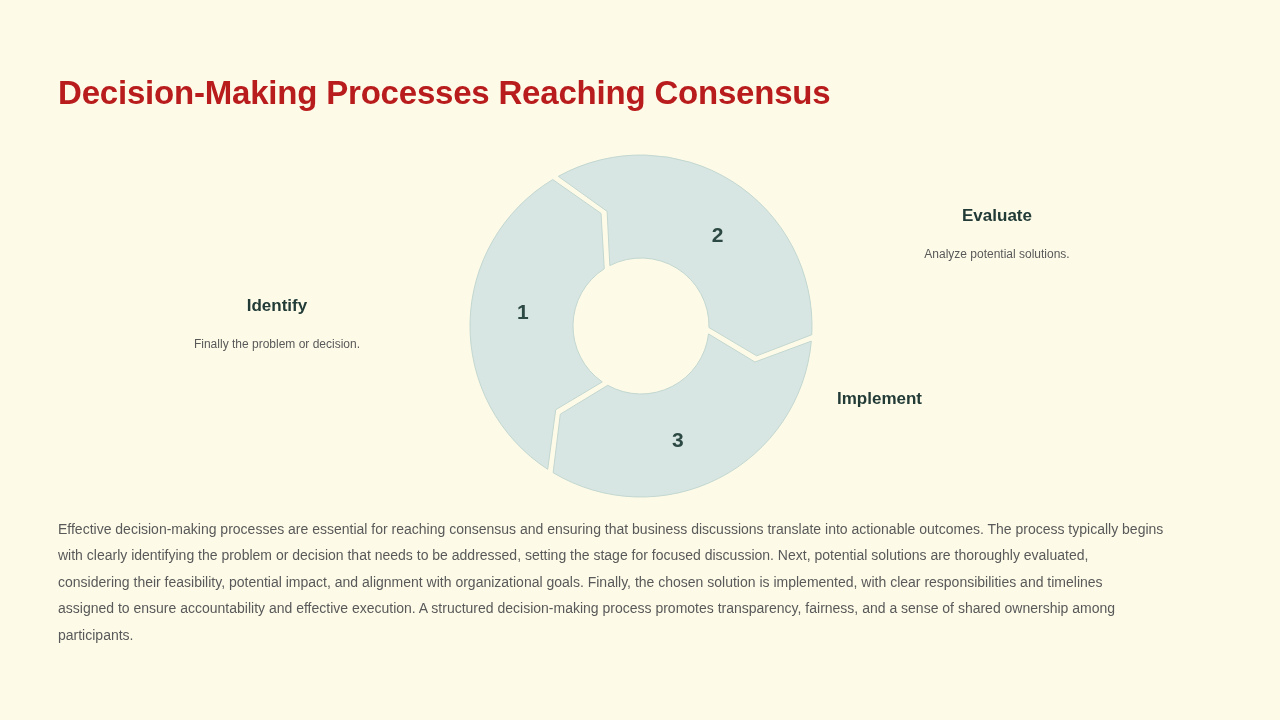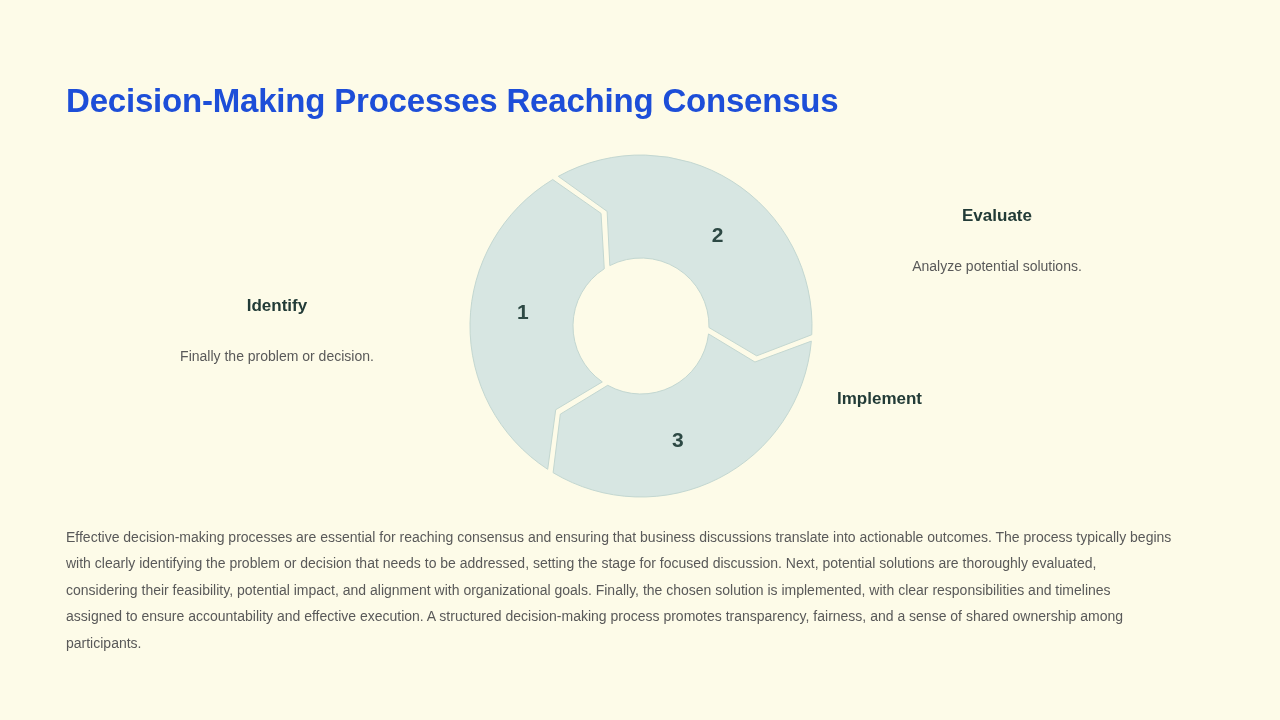--- a/index.html
+++ b/index.html
@@ -3,34 +3,34 @@
 <meta charset="utf-8">
 <style>
   html,body{margin:0;padding:0}
   body{
     width:1280px;height:720px;overflow:hidden;position:relative;
     background:#FDFBE8;
     font-family:"Liberation Sans",sans-serif;
   }
   .slide{position:absolute;left:0;top:0;width:1280px;height:720px}
   .title{
-    position:absolute;left:58px;top:74px;margin:8px;
-    font-size:33px;font-weight:700;color:#1d4ed8;letter-spacing:-0.2px;
+    position:absolute;left:58px;top:74px;margin:0;
+    font-size:33px;font-weight:700;color:#b91c1c;letter-spacing:-0.2px;
     white-space:nowrap;
   }
   .diagram{position:absolute;left:461px;top:146px;width:360px;height:360px}
   .step{position:absolute;width:320px}
   .step-title{font-size:17px;font-weight:700;color:#223B37;line-height:21px}
-  .step-desc{font-size:14px;color:#595959;line-height:17px;margin-top:32px}
+  .step-desc{font-size:12px;color:#595959;line-height:17px;margin-top:20px}
   .step-identify{left:117px;top:295px;text-align:center}
   .step-identify{width:320px}
   .step-evaluate{left:837px;top:205px;text-align:center}
   .step-implement{left:837px;top:388px;text-align:left}
   .body-text{
-    position:absolute;left:58px;top:516px;width:1175px;margin:8px;
+    position:absolute;left:58px;top:516px;width:1175px;margin:0;
     font-size:14px;line-height:26.4px;color:#595959;
     white-space:pre-line;
   }
   .cycle-number{
     font-family:"Liberation Sans",sans-serif;
     font-size:21px;font-weight:700;
   }
 </style>
 </head>
 <body>

